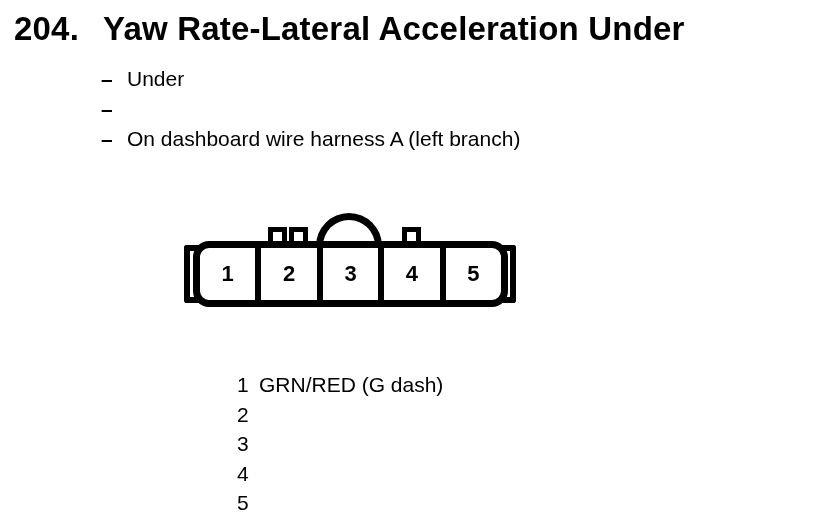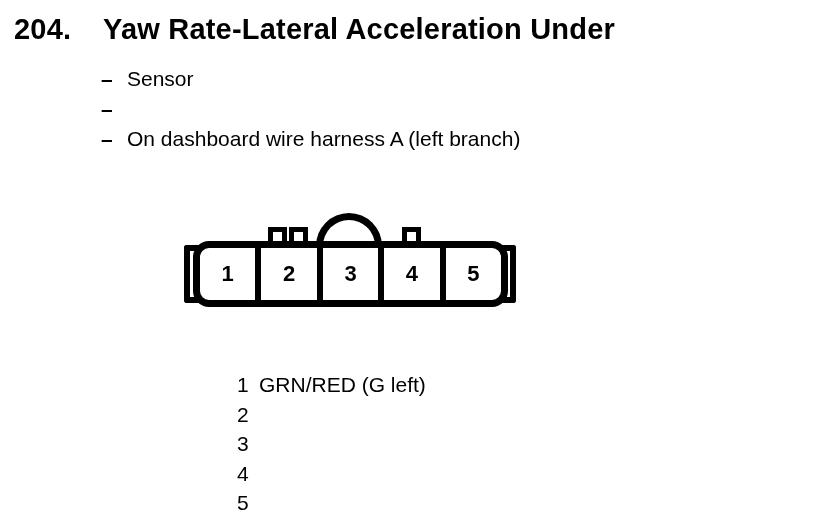--- a/index.html
+++ b/index.html
@@ -17,21 +17,21 @@
     overflow: hidden;
   }
 
   
   .title-row {
     position: absolute;
     left: 14px;
     top: 10px;
     display: flex;
     font-weight: 700;
-    font-size: 29px;
+    font-size: 33px;
     line-height: 38px;
     letter-spacing: 0.2px;
     white-space: nowrap;
   }
   .title-row .section-number {
     display: inline-block;
     width: 89px;
   }
 
   
@@ -149,21 +149,21 @@
 <div class="page">
 
   <div class="title-row">
     <span class="section-number">204.</span>
     <span class="title-text">Yaw Rate-Lateral Acceleration Under</span>
   </div>
 
   <div class="notes">
     <div class="note-item">
       <span class="note-dash">–</span>
-      <span class="note-text">Sensor</span>
+      <span class="note-text">Under</span>
     </div>
     <div class="note-item">
       <span class="note-dash">–</span>
     </div>
     <div class="note-item">
       <span class="note-dash">–</span>
       <span class="note-text">On dashboard wire harness A (left branch)</span>
     </div>
   </div>
 
@@ -180,21 +180,21 @@
       <div class="cavity">2</div>
       <div class="cavity">3</div>
       <div class="cavity">4</div>
       <div class="cavity">5</div>
     </div>
   </div>
 
   <div class="pinout">
     <div class="pin-row">
       <span class="pin-number">1</span>
-      <span class="wire-label">GRN/RED (G left)</span>
+      <span class="wire-label">GRN/RED (G dash)</span>
     </div>
     <div class="pin-row">
       <span class="pin-number">2</span>
     </div>
     <div class="pin-row">
       <span class="pin-number">3</span>
     </div>
     <div class="pin-row">
       <span class="pin-number">4</span>
     </div>

